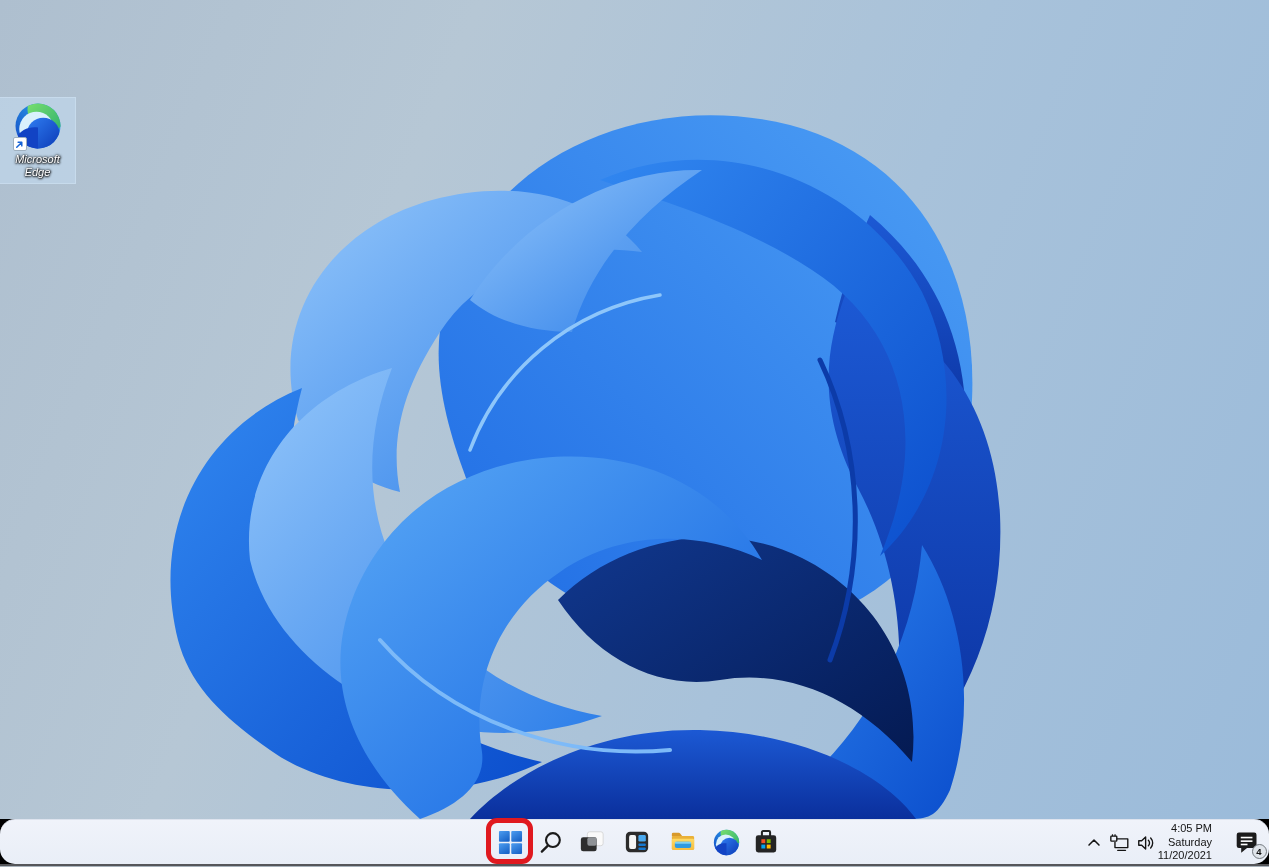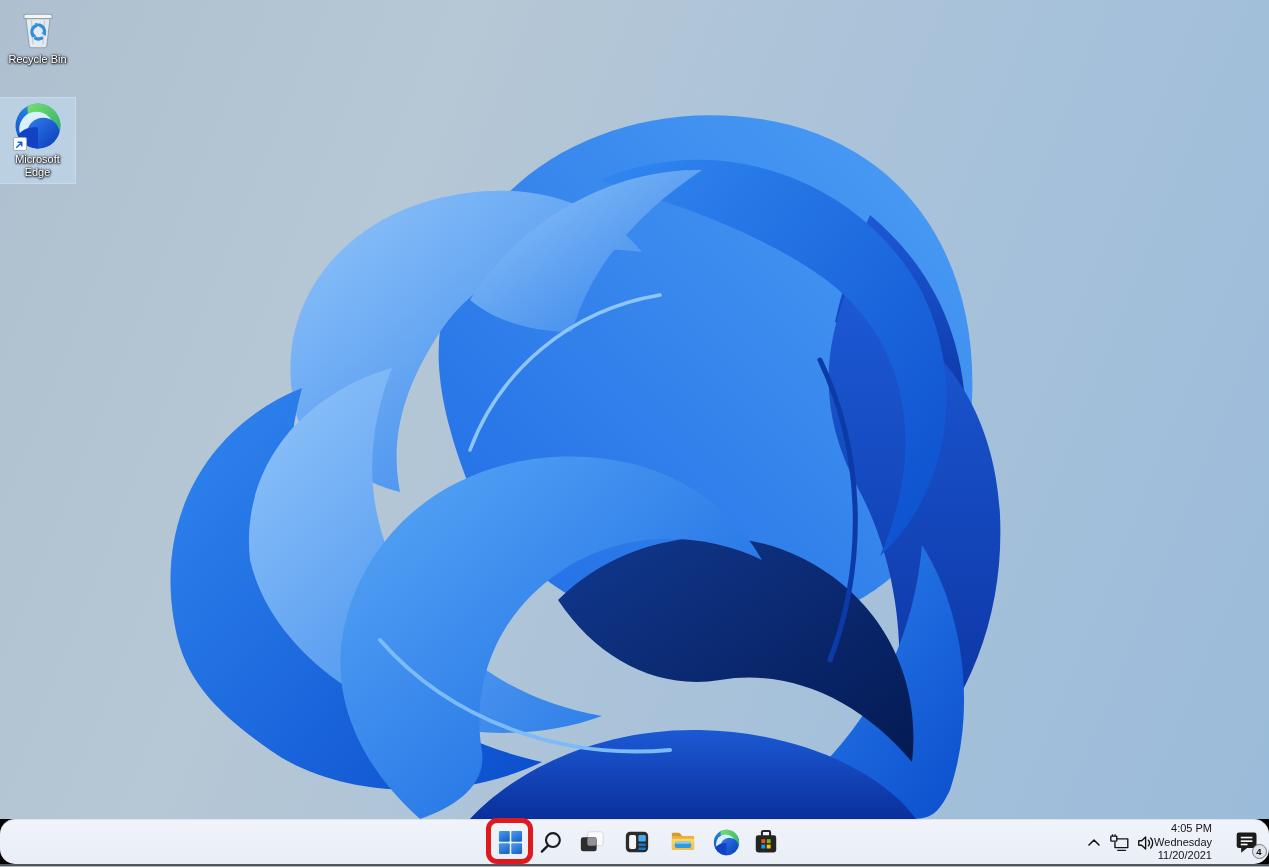--- a/index.html
+++ b/index.html
@@ -14,21 +14,21 @@
     background:linear-gradient(112deg,#aebfcf 0%,#b6c7d5 30%,#a8c2da 62%,#9bbbda 100%);
     overflow:hidden;
   }
   .wallpaper { position:absolute; left:0; top:0; width:1269px; height:819px; display:block; }
 
   
   .desk-icon {
     position:absolute; width:75px; display:flex; flex-direction:column; align-items:center;
     padding-top:4px; cursor:default;
   }
-  .desk-icon.selected { background:rgba(196,221,243,0.55); outline:1px solid rgba(210,230,248,0.7); }
+  .desk-icon.selected { background:rgba(196,221,243,0.55); outline:1px solid rgba(210,230,248,0.7);font-style:italic; }
   .desk-icon .glyph { width:48px; height:48px; position:relative; }
   .desk-icon .label {
     margin-top:3px; font-size:11px; line-height:13px; color:#fff; text-align:center;
     text-shadow:0 1px 2px rgba(0,0,0,.9), 0 0 3px rgba(0,0,0,.85), 1px 0 2px rgba(0,0,0,.8);
     max-width:72px;
   }
   .shortcut-arrow {
     position:absolute; left:-1px; bottom:-1px; width:14px; height:14px; background:#fff;
     border:1px solid #9fb0bf; border-radius:2px; display:flex; align-items:center; justify-content:center;
   }
@@ -123,41 +123,20 @@
 
       <path fill="url(#gMid)" d="M 600,180 C 720,128 862,180 922,292 C 966,382 950,492 880,556 C 930,440 906,330 812,270 C 742,224 660,200 600,180 Z"></path>
 
       <path fill="url(#gLight)" d="M 470,300 C 520,220 612,168 702,170 C 642,210 592,262 572,332 C 530,332 494,320 470,300 Z"></path>
 
       <path fill="none" stroke="#7dbaf8" stroke-width="4" stroke-linecap="round" d="M 380,640 C 450,720 560,760 670,750"></path>
       <path fill="none" stroke="#8ec6fa" stroke-width="3.5" stroke-linecap="round" d="M 470,450 C 500,370 570,310 660,295"></path>
       <path fill="none" stroke="#0c3ba8" stroke-width="5" stroke-linecap="round" d="M 820,360 C 862,448 868,560 830,660"></path>
     </svg>
 
-    <div class="desk-icon" style="left:0px; top:2px;">
-      <div class="glyph" style="width:44px;height:44px;">
-        <svg viewBox="0 0 40 40" width="44" height="44">
-          <rect x="7" y="7.5" width="26" height="4" rx="2" fill="#f2f6f9" stroke="#93a3ae" stroke-width="1"></rect>
-          <path d="M 9,11.5 L 12,36.2 q 0.3,1.8 2.1,1.8 h 11.8 q 1.8,0 2.1,-1.8 L 31,11.5 Z" fill="#e9eff4" fill-opacity="0.92" stroke="#93a3ae" stroke-width="1"></path>
-          <path d="M 14,13 l 1.6,22" stroke="#c3ced6" stroke-width="1.2" fill="none"></path>
-          <path d="M 26,13 l -1.6,22" stroke="#c3ced6" stroke-width="1.2" fill="none"></path>
-          <g stroke="#2f8fd8" stroke-width="3" fill="none" stroke-linecap="round">
-            <path d="M 15.2,26.5 A 6.2,6.2 0 0 1 17.2,18.4"></path>
-            <path d="M 21.6,17.4 A 6.2,6.2 0 0 1 25.8,24.4"></path>
-            <path d="M 23.2,29.4 A 6.2,6.2 0 0 1 17.8,29.3"></path>
-          </g>
-          <g fill="#2f8fd8">
-            <path d="M 17.2,15.2 l 4.6,1.2 -3.4,3.4 Z"></path>
-            <path d="M 27.6,22.4 l -0.6,4.8 -4,-2.6 Z"></path>
-            <path d="M 14.2,28.6 l 1.2,-4.6 3.2,3.6 Z"></path>
-          </g>
-        </svg>
-      </div>
-      <div class="label">Recycle Bin</div>
-    </div>
 
     <div class="desk-icon selected" style="left:0px; top:98px; height:85px;">
       <div class="glyph">
         <svg viewBox="0 0 32 32" width="48" height="48">
           <defs>
             <linearGradient id="edgeBase" x1="0" y1="1" x2="1" y2="0">
               <stop offset="0" stop-color="#1243c4"></stop>
                 <stop offset="1" stop-color="#30b5f0"></stop>
             </linearGradient>
             <linearGradient id="edgeGreen" x1="0" y1="0" x2="1" y2="1">
@@ -292,21 +271,21 @@
     <div class="tray-btn" style="left:1133px; width:27px;">
       <svg viewBox="0 0 24 24" width="22" height="22">
         <path d="M 3,9.5 h 3.2 L 10.5,5.5 v 13 L 6.2,14.5 H 3 Z" fill="none" stroke="#141414" stroke-width="1.5" stroke-linejoin="round"></path>
         <path d="M 13.5,9 a 4.2,4.2 0 0 1 0,6" fill="none" stroke="#141414" stroke-width="1.5" stroke-linecap="round"></path>
         <path d="M 16,6.5 a 8,8 0 0 1 0,11" fill="none" stroke="#141414" stroke-width="1.5" stroke-linecap="round"></path>
       </svg>
     </div>
 
     <div class="clock">
       <div>4:05 PM</div>
-      <div>Wednesday</div>
+      <div>Saturday</div>
       <div>11/20/2021</div>
     </div>
 
     <div class="tray-btn" style="left:1229px; width:36px;">
       <span style="position:relative; display:inline-block; width:27px; height:27px;">
         <svg viewBox="0 0 30 30" width="27" height="27">
           <rect x="3" y="4" width="22" height="17" rx="2.5" fill="#1b1b1b"></rect>
           <path d="M 8,21 v 5.5 l 6.5,-5.5 Z" fill="#1b1b1b"></path>
           <line x1="7.5" y1="9.5" x2="20.5" y2="9.5" stroke="#fff" stroke-width="1.8"></line>
           <line x1="7.5" y1="13.5" x2="20.5" y2="13.5" stroke="#fff" stroke-width="1.8"></line>

